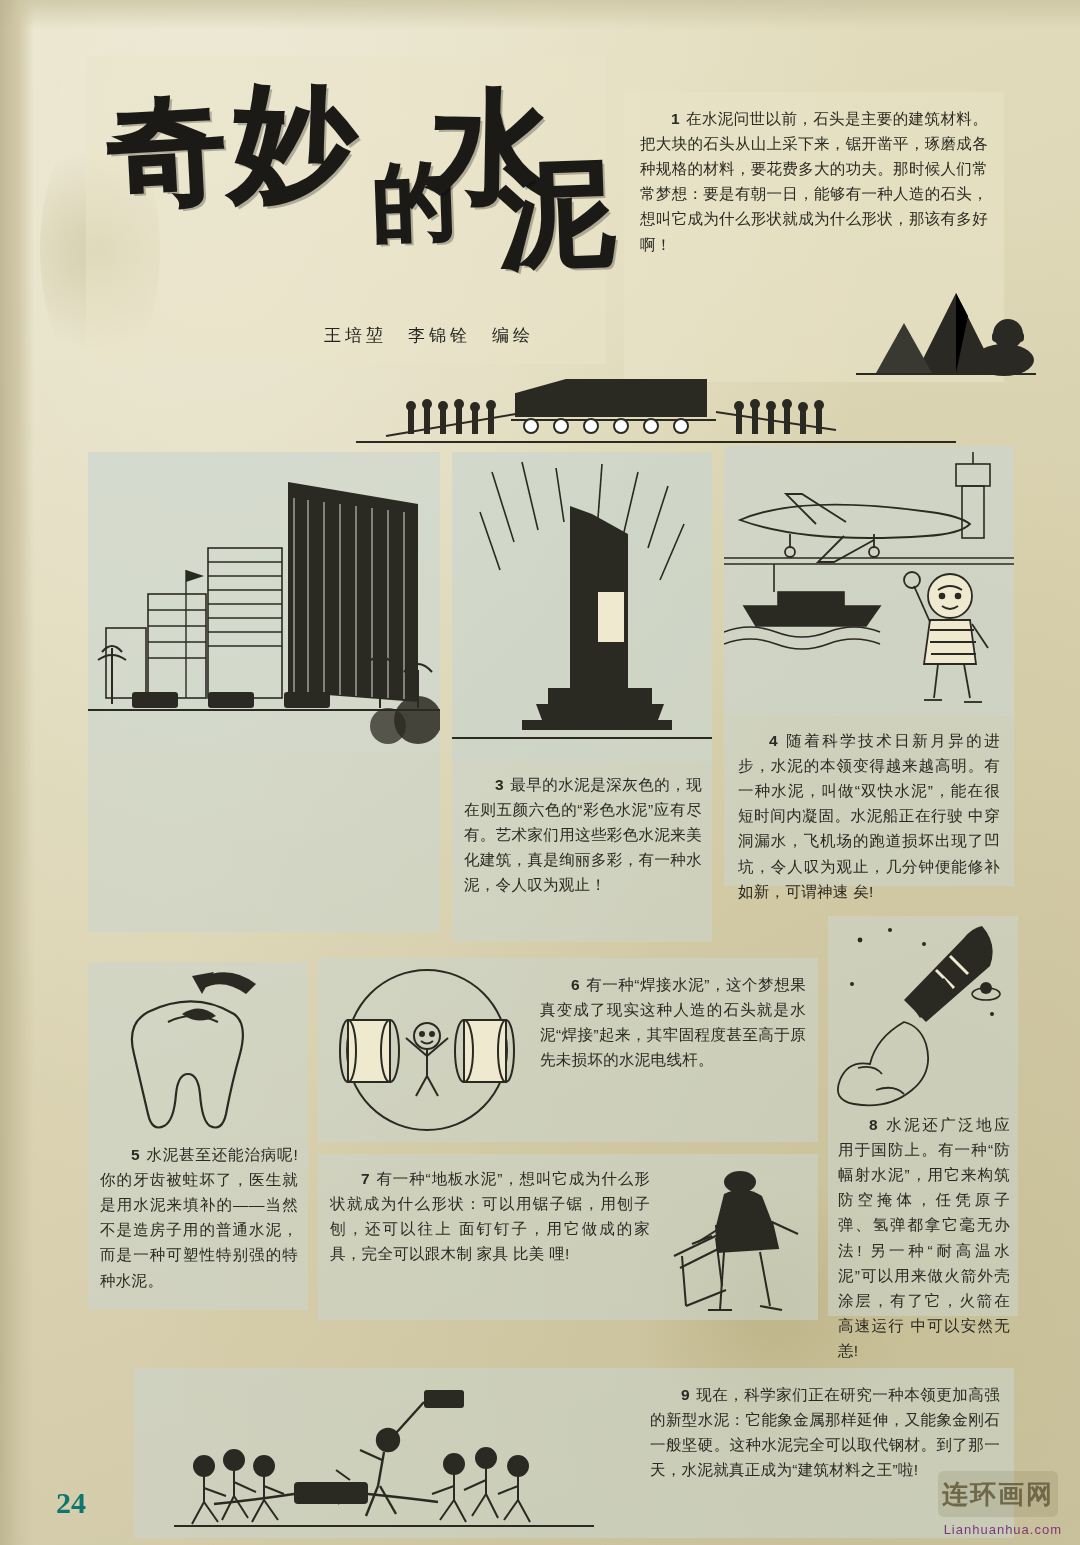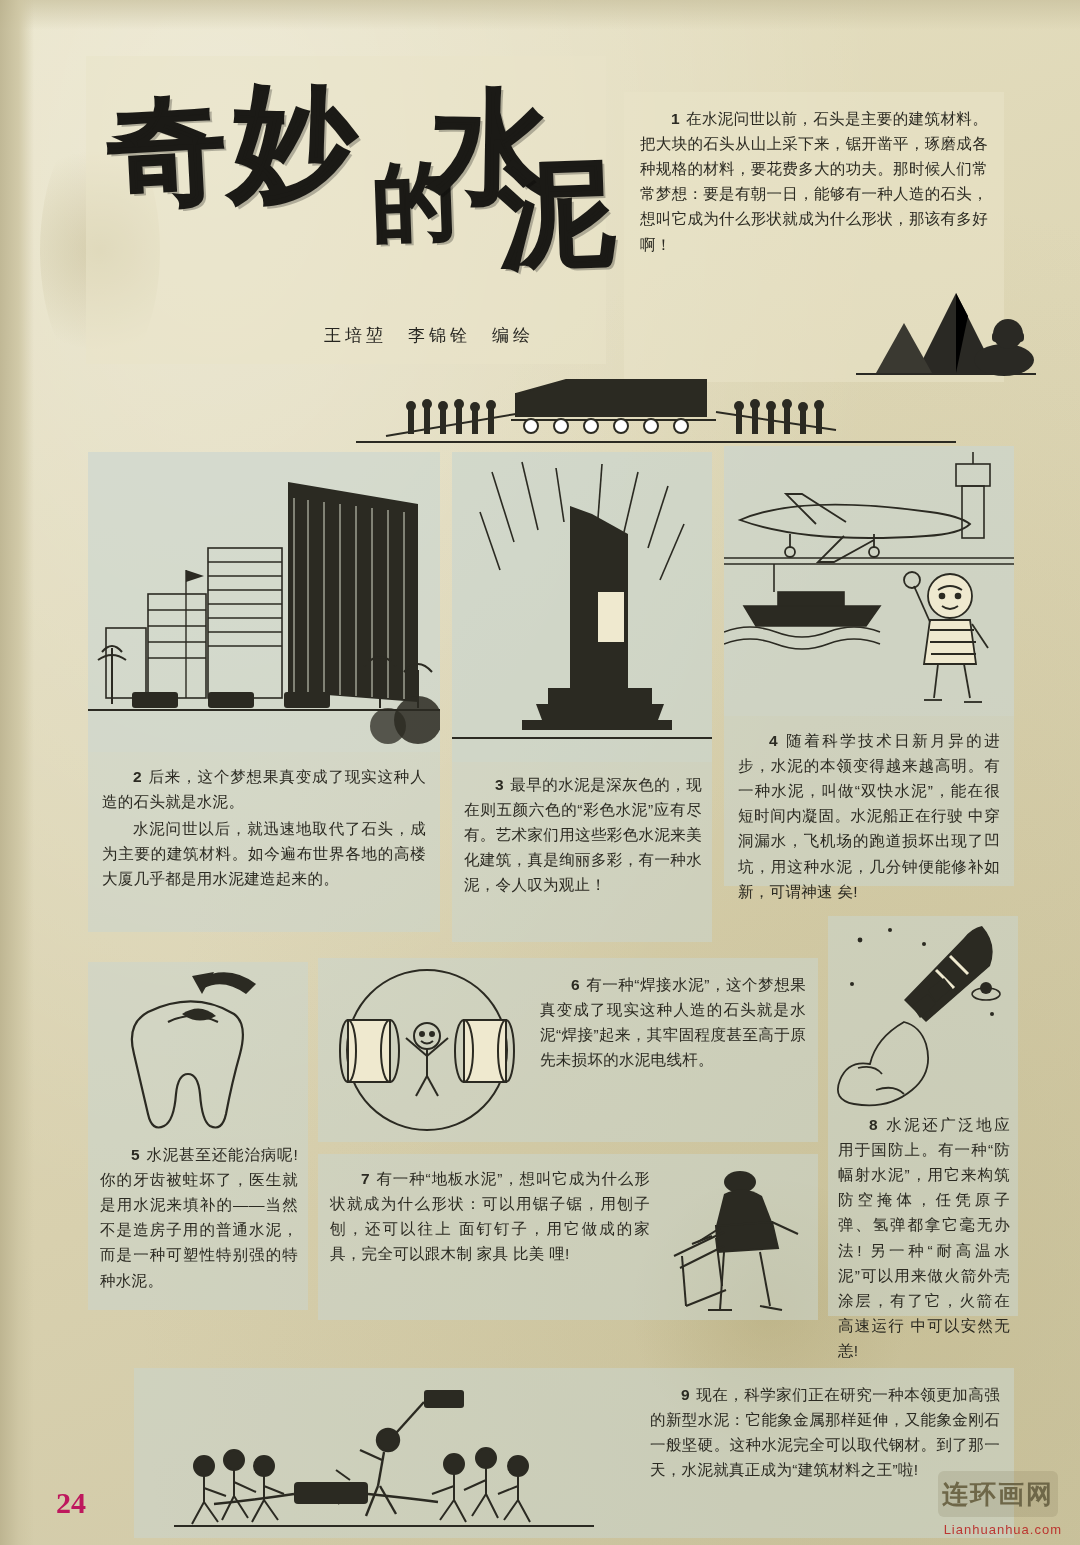--- a/index.html
+++ b/index.html
@@ -114,26 +114,26 @@
   #panel8 .art{position:absolute;left:4px;top:2px;width:186px;height:190px;}
   #panel8 .txt{position:absolute;left:10px;top:196px;width:172px;}
 
   
   #panel9{left:134px;top:1368px;width:880px;height:170px;}
   #panel9 .art{position:absolute;left:40px;top:8px;width:480px;height:158px;}
   #panel9 .txt{position:absolute;left:516px;top:14px;width:350px;}
 
   .page-number{
     position:absolute;left:56px;top:1486px;
-    font-size:30px;font-weight:bold;color:#be185d;
+    font-size:30px;font-weight:bold;color:#0f766e;
     font-family:"Liberation Serif", serif;
   }
   .watermark{
     position:absolute;right:18px;bottom:8px;
-    font-size:13px;color:#b91c1c;letter-spacing:1px;
+    font-size:13px;color:#701a75;letter-spacing:1px;
     opacity:.85;
   }
   .wm-logo{
     position:absolute;right:22px;bottom:28px;
     width:120px;height:46px;
     background:rgba(120,112,80,0.18);
     border-radius:6px;
     color:#6e6748;font-size:26px;font-weight:bold;
     display:flex;align-items:center;justify-content:center;
     letter-spacing:2px;
@@ -281,24 +281,20 @@
         <path d="M276 214 q16 -18 32 0"></path>
         <line x1="330" y1="218" x2="330" y2="256"></line>
         <path d="M316 220 q14 -16 28 0"></path>
       </g>
       <circle cx="330" cy="268" r="24" fill="#2b2a22" opacity=".85"></circle>
       <circle cx="300" cy="274" r="18" fill="#2b2a22" opacity=".75"></circle>
       <line x1="98" y1="118" x2="98" y2="246" stroke="#2b2a22" stroke-width="1.4"></line>
       <polygon points="98,118 116,124 98,130" fill="#2b2a22"></polygon>
     </svg>
   </div>
-  <div class="txt">
-    <p class="indent"><span class="num">2</span><span>后来，这个梦想果真变成了现实这种人造的石头就是水泥。</span></p>
-    <p class="indent"><span>水泥问世以后，就迅速地取代了石头，成为主要的建筑材料。如今遍布世界各地的高楼大厦几乎都是用水泥建造起来的。</span></p>
-  </div>
 </div>
 
 <div class="panel bluish" id="panel3">
   <div class="art">
     <svg width="260" height="310" viewBox="0 0 260 310">
       <rect x="0" y="0" width="260" height="310" fill="rgba(205,216,206,0.4)"></rect>
       <g stroke="#2b2a22" stroke-width="1.6">
         <line x1="40" y1="20" x2="62" y2="90"></line>
         <line x1="70" y1="10" x2="86" y2="78"></line>
         <line x1="104" y1="16" x2="112" y2="70"></line>
@@ -378,21 +374,21 @@
         <circle cx="188" cy="134" r="8"></circle>
         <path d="M248 178 l16 24"></path>
         <path d="M214 218 l-4 34"></path>
         <path d="M240 218 l6 34"></path>
         <path d="M200 254 l18 0"></path>
         <path d="M240 256 l18 0"></path>
       </g>
     </svg>
   </div>
   <div class="txt">
-    <p class="indent"><span class="num">4</span><span>随着科学技术日新月异的进步，水泥的本领变得越来越高明。有一种水泥，叫做“双快水泥”，能在很短时间内凝固。水泥船正在行驶 中穿洞漏水，飞机场的跑道损坏出现了凹坑，用这种水泥，几分钟便能修补如新，可谓神速 矣!</span></p>
+    <p class="indent"><span class="num">4</span><span>随着科学技术日新月异的进步，水泥的本领变得越来越高明。有一种水泥，叫做“双快水泥”，能在很短时间内凝固。水泥船正在行驶 中穿洞漏水，飞机场的跑道损坏出现了凹坑，令人叹为观止，几分钟便能修补如新，可谓神速 矣!</span></p>
   </div>
 </div>
 
 <div class="panel bluish" id="panel5">
   <div class="art">
     <svg width="204" height="170" viewBox="0 0 204 170">
       <g fill="#2b2a22">
         <path d="M104 12 q30 -14 56 6 l-10 10 q-22 -16 -42 -6z"></path>
         <polygon points="96,10 118,6 106,28"></polygon>
       </g>

